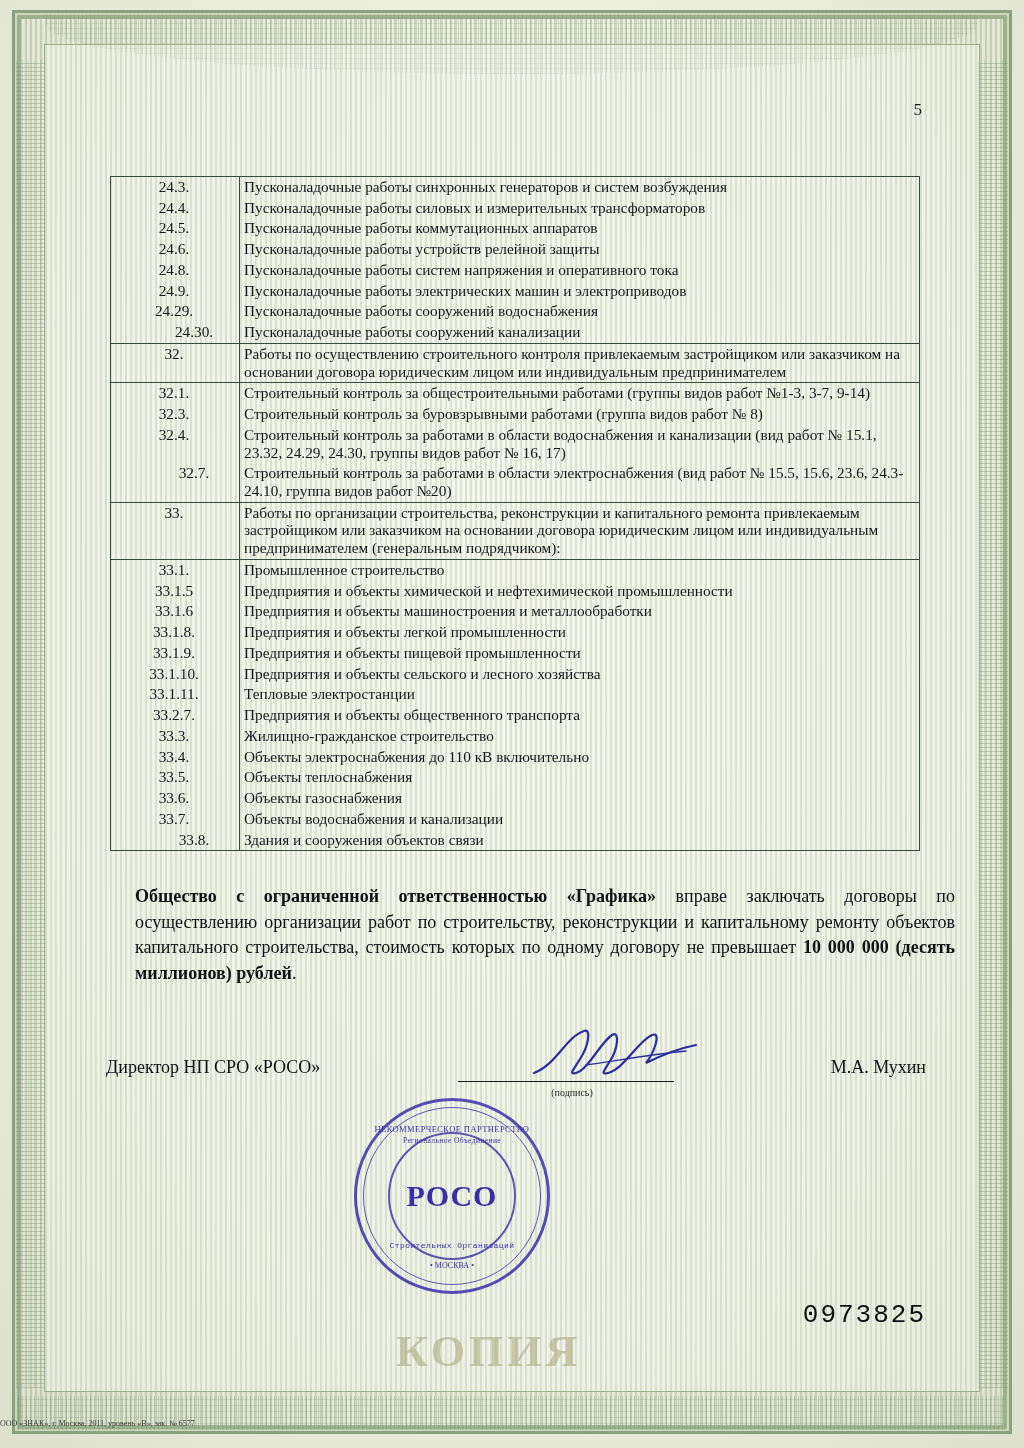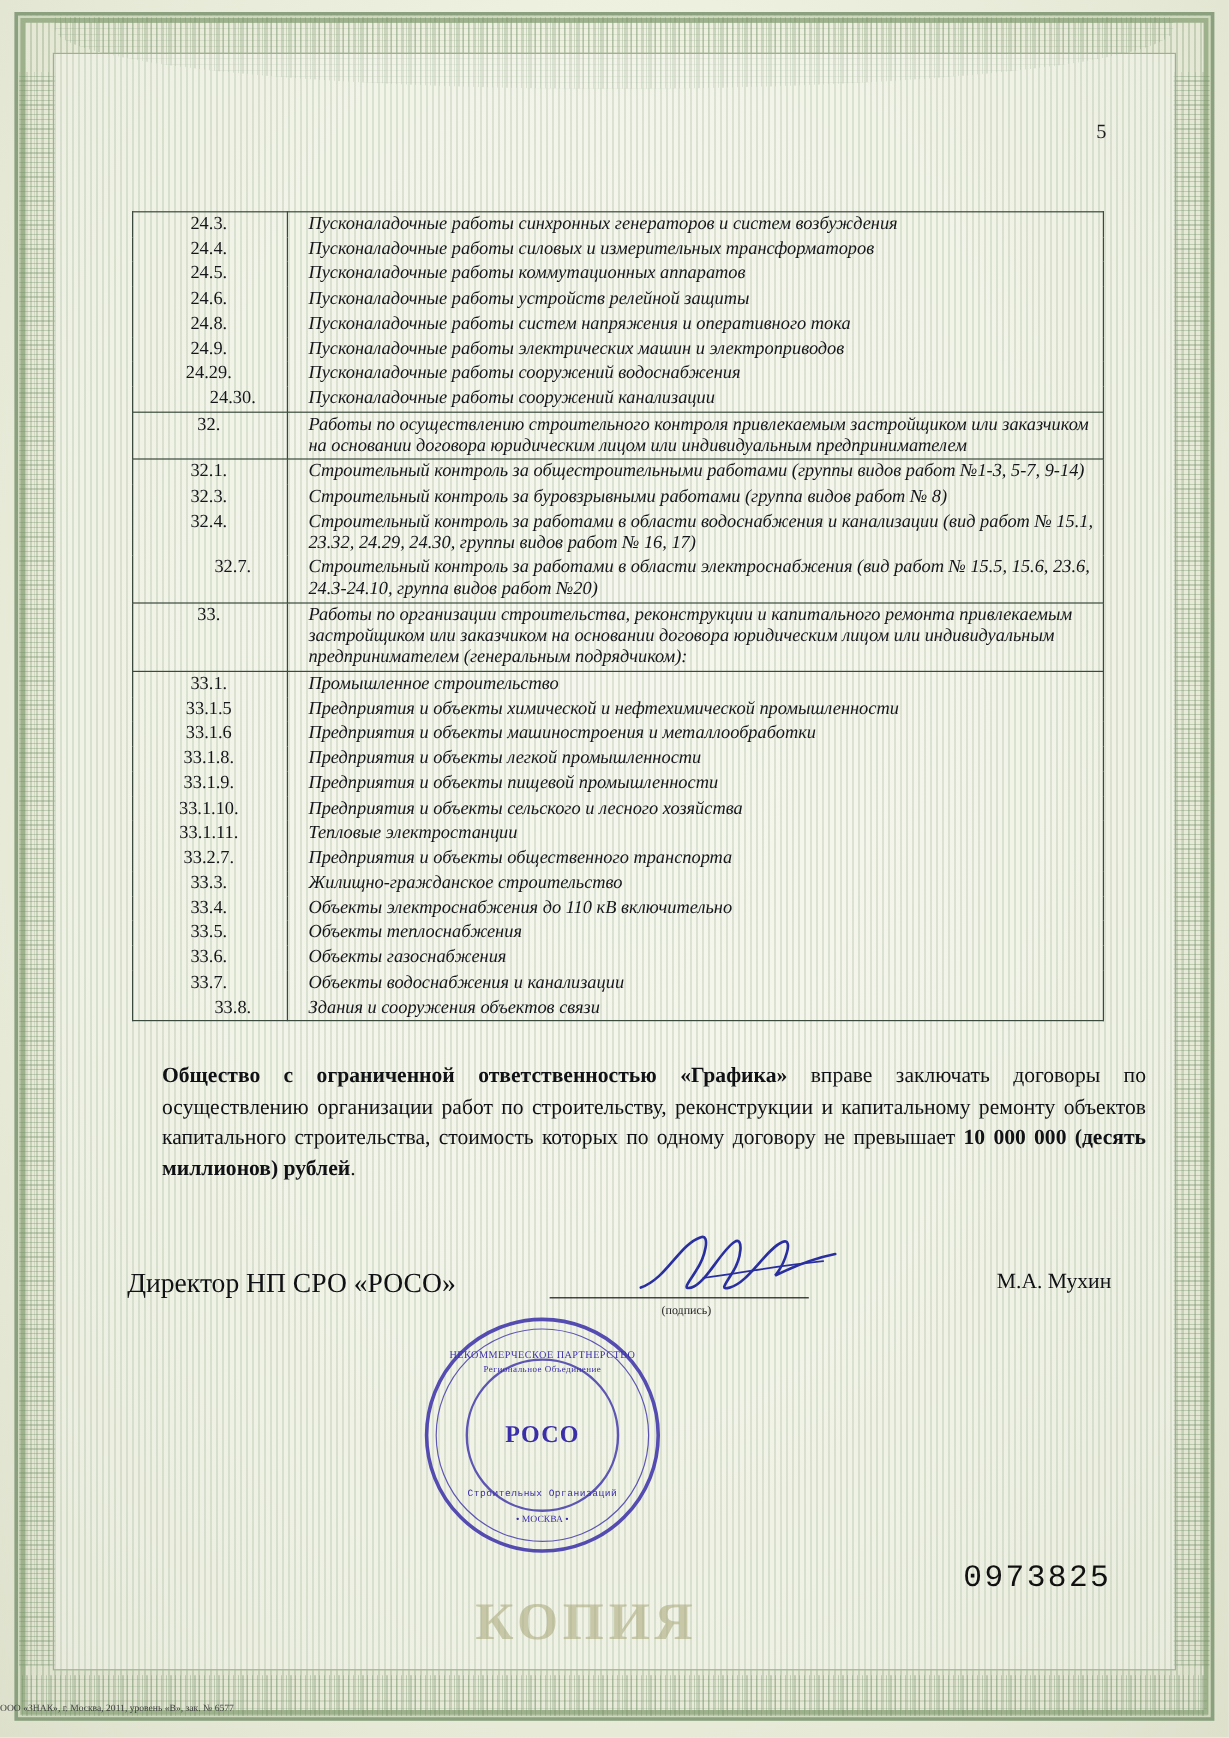--- a/index.html
+++ b/index.html
@@ -102,22 +102,21 @@
     padding: 1px 4px 2px 4px;
     vertical-align: top;
   }
   .works-table td.code {
     width: 78px;
     text-align: center;
     white-space: nowrap;
     padding-right: 6px;
   }
   .works-table td.name {
-    padding-left: 17px;
-    font-style: italic;
+    padding-left: 4px;
   }
   
   .grp td { border-top: none; border-bottom: none; }
   .grp-first td { border-top: 1px solid #3a4a3c; margin-left: 12px; }
   .grp-last td { border-bottom: 1px solid #3a4a3c; padding-left: 44px; }
 
   
   .paragraph {
     position: absolute;
     left: 10px;
@@ -135,21 +134,21 @@
   .sig-row {
     position: absolute;
     left: 10px;
     top: 965px;
     width: 820px;
     height: 60px;
   }
   .sig-title {
     position: absolute;
     left: 0; top: 14px;
-    font-size: 23px;
+    font-size: 18px;
     color: #101114;
   }
   .sig-name {
     position: absolute;
     right: 0; top: 14px;
     font-size: 18px;
     color: #101114;
   }
   .sig-line {
     position: absolute;
@@ -205,21 +204,21 @@
     border-radius: 50%;
     border: 2px solid #3a2fa8;
     opacity: .8;
   }
   .stamp-core {
     position: absolute;
     left: 50%;
     top: 50%;
     transform: translate(-50%, -50%);
     color: #3a2fa8;
-    font-size: 20px;
+    font-size: 30px;
     font-weight: bold;
     letter-spacing: 1px;
     font-family: "Liberation Serif", serif;
   }
   .stamp-top-text, .stamp-bottom-text, .stamp-sub-text {
     position: absolute;
     left: 0; right: 0;
     text-align: center;
     color: #3a2fa8;
     font-size: 8.5px;
@@ -313,21 +312,21 @@
           <td class="name">Пусконаладочные работы сооружений канализации</td>
         </tr>
 
         <tr>
           <td class="code">32.</td>
           <td class="name">Работы по осуществлению строительного контроля привлекаемым застройщиком или заказчиком на основании договора юридическим лицом или индивидуальным предпринимателем</td>
         </tr>
 
         <tr class="grp grp-first">
           <td class="code">32.1.</td>
-          <td class="name">Строительный контроль за общестроительными работами (группы видов работ №1-3, 5-7, 9-14)</td>
+          <td class="name">Строительный контроль за общестроительными работами (группы видов работ №1-3, 3-7, 9-14)</td>
         </tr>
         <tr class="grp">
           <td class="code">32.3.</td>
           <td class="name">Строительный контроль за буровзрывными работами (группа видов работ № 8)</td>
         </tr>
         <tr class="grp">
           <td class="code">32.4.</td>
           <td class="name">Строительный контроль за работами в области водоснабжения и канализации (вид работ № 15.1, 23.32, 24.29, 24.30, группы видов работ № 16, 17)</td>
         </tr>
         <tr class="grp grp-last">

